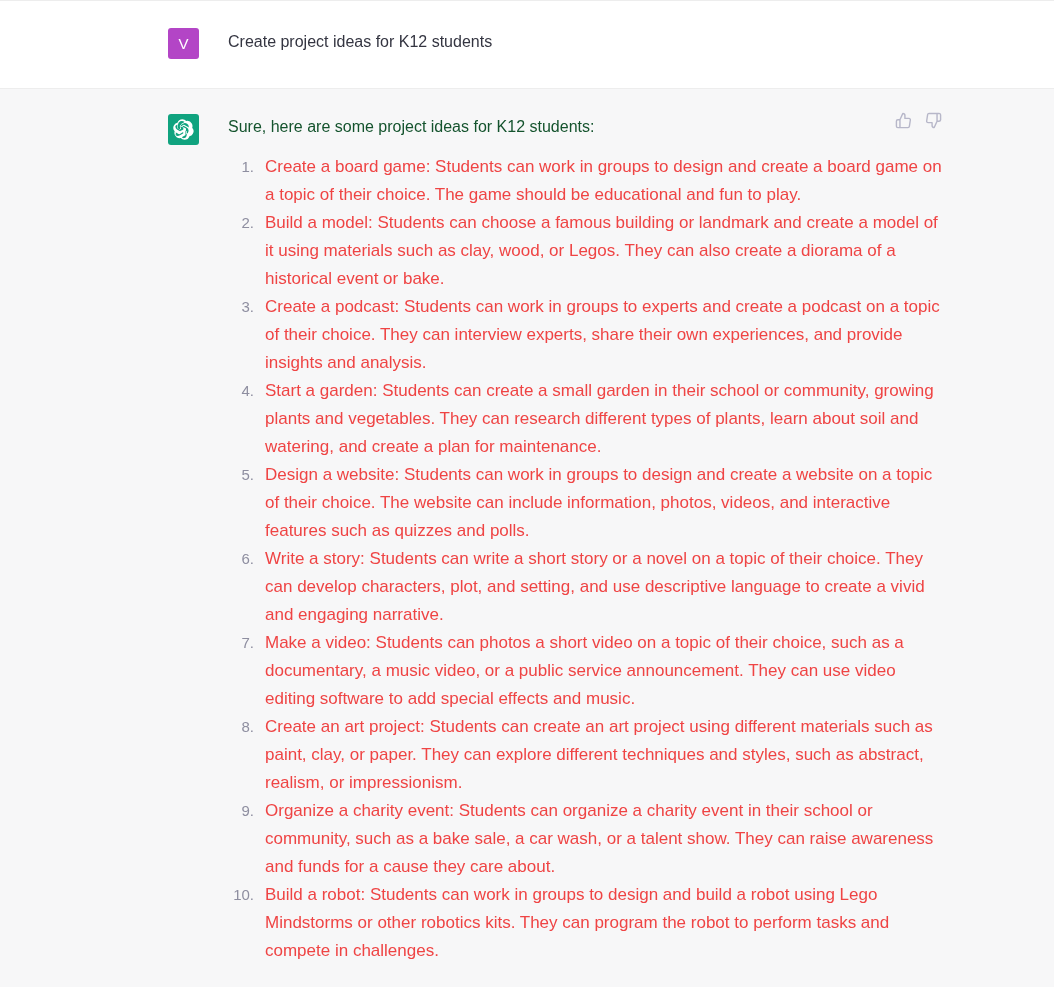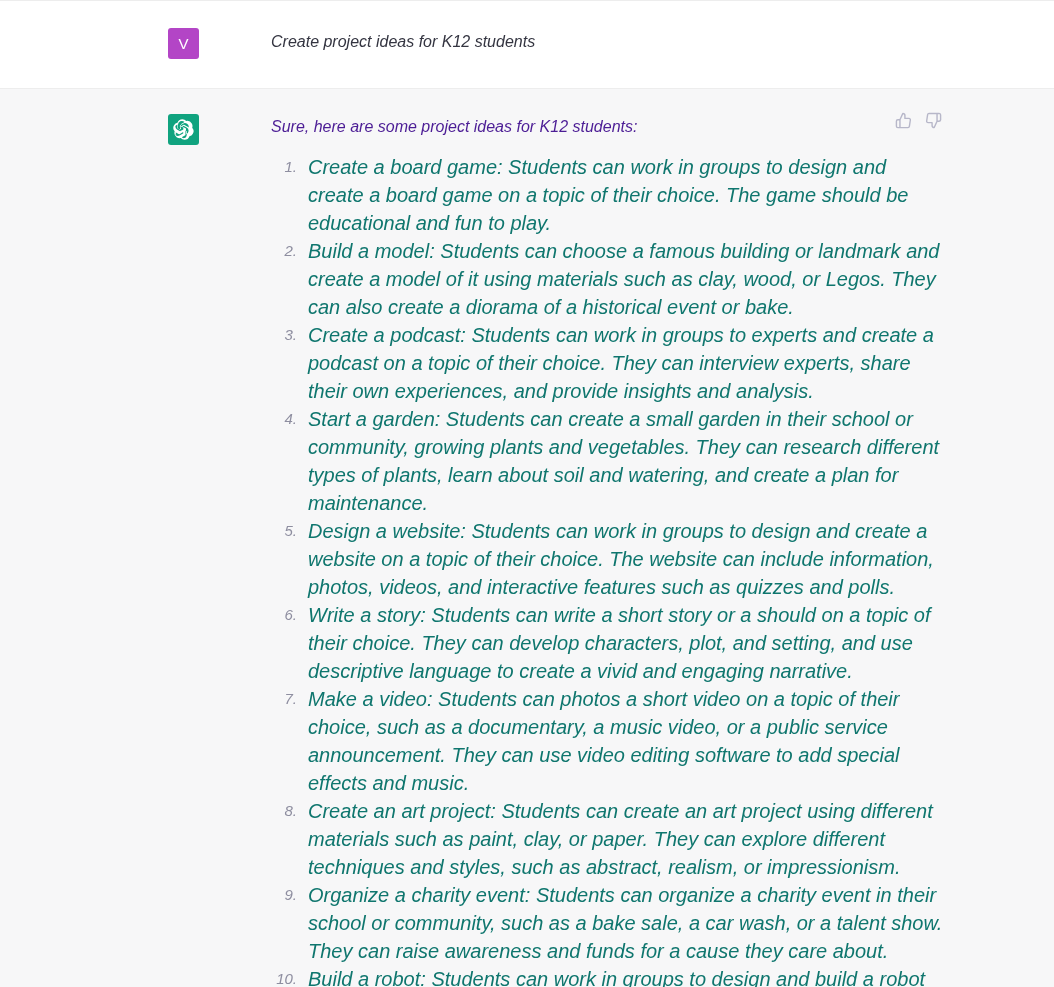--- a/index.html
+++ b/index.html
@@ -75,57 +75,56 @@
     line-height: 1;
     font-weight: 400;
   }
   .avatar-assistant {
     background: #10a37f;
   }
   .avatar-assistant svg { display: block; }
 
   
   .body {
-    margin-left: 72px;
+    margin-left: 29px;
     flex: 1 1 auto;
     min-width: 0;
     color: #374151;
     font-size: 16px;
     line-height: 28px;
-    font-style: italic;
   }
 
   .user-text {
     color: #343541;
     font-size: 16px;
     line-height: 28px;
     padding-top: 1px;
   }
 
   .intro {
-    color: #4c1d95;
+    color: #14532d;
     font-size: 16px;
     line-height: 28px;
     margin: 0 0 12px 0;
   }
 
   
   ol.ideas {
     margin: 0;
     padding: 0;
     list-style: none;
     counter-reset: ideas;
   }
   ol.ideas > li {
     counter-increment: ideas;
     position: relative;
     padding-left: 37px;
     margin: 0 0 0 0;
-    color: #0f766e;
-    font-size: 20px;
+    color: #ef4444;
+    font-size: 17px;
     line-height: 28px;
   }
   ol.ideas > li::before {
     content: counter(ideas) ".";
     position: absolute;
     left: 0;
     top: 0;
     width: 26px;
     text-align: right;
     color: #8e8ea0;
@@ -184,21 +183,21 @@
       </div>
 
       <div class="body">
         <p class="intro">Sure, here are some project ideas for K12 students:</p>
         <ol class="ideas">
           <li>Create a board game: Students can work in groups to design and create a board game on a topic of their choice. The game should be educational and fun to play.</li>
           <li>Build a model: Students can choose a famous building or landmark and create a model of it using materials such as clay, wood, or Legos. They can also create a diorama of a historical event or bake.</li>
           <li>Create a podcast: Students can work in groups to experts and create a podcast on a topic of their choice. They can interview experts, share their own experiences, and provide insights and analysis.</li>
           <li>Start a garden: Students can create a small garden in their school or community, growing plants and vegetables. They can research different types of plants, learn about soil and watering, and create a plan for maintenance.</li>
           <li>Design a website: Students can work in groups to design and create a website on a topic of their choice. The website can include information, photos, videos, and interactive features such as quizzes and polls.</li>
-          <li>Write a story: Students can write a short story or a should on a topic of their choice. They can develop characters, plot, and setting, and use descriptive language to create a vivid and engaging narrative.</li>
+          <li>Write a story: Students can write a short story or a novel on a topic of their choice. They can develop characters, plot, and setting, and use descriptive language to create a vivid and engaging narrative.</li>
           <li>Make a video: Students can photos a short video on a topic of their choice, such as a documentary, a music video, or a public service announcement. They can use video editing software to add special effects and music.</li>
           <li>Create an art project: Students can create an art project using different materials such as paint, clay, or paper. They can explore different techniques and styles, such as abstract, realism, or impressionism.</li>
           <li>Organize a charity event: Students can organize a charity event in their school or community, such as a bake sale, a car wash, or a talent show. They can raise awareness and funds for a cause they care about.</li>
           <li>Build a robot: Students can work in groups to design and build a robot using Lego Mindstorms or other robotics kits. They can program the robot to perform tasks and compete in challenges.</li>
         </ol>
       </div>
 
       <div class="feedback">
         <button class="fb-btn" title="Good response">
           <span>

